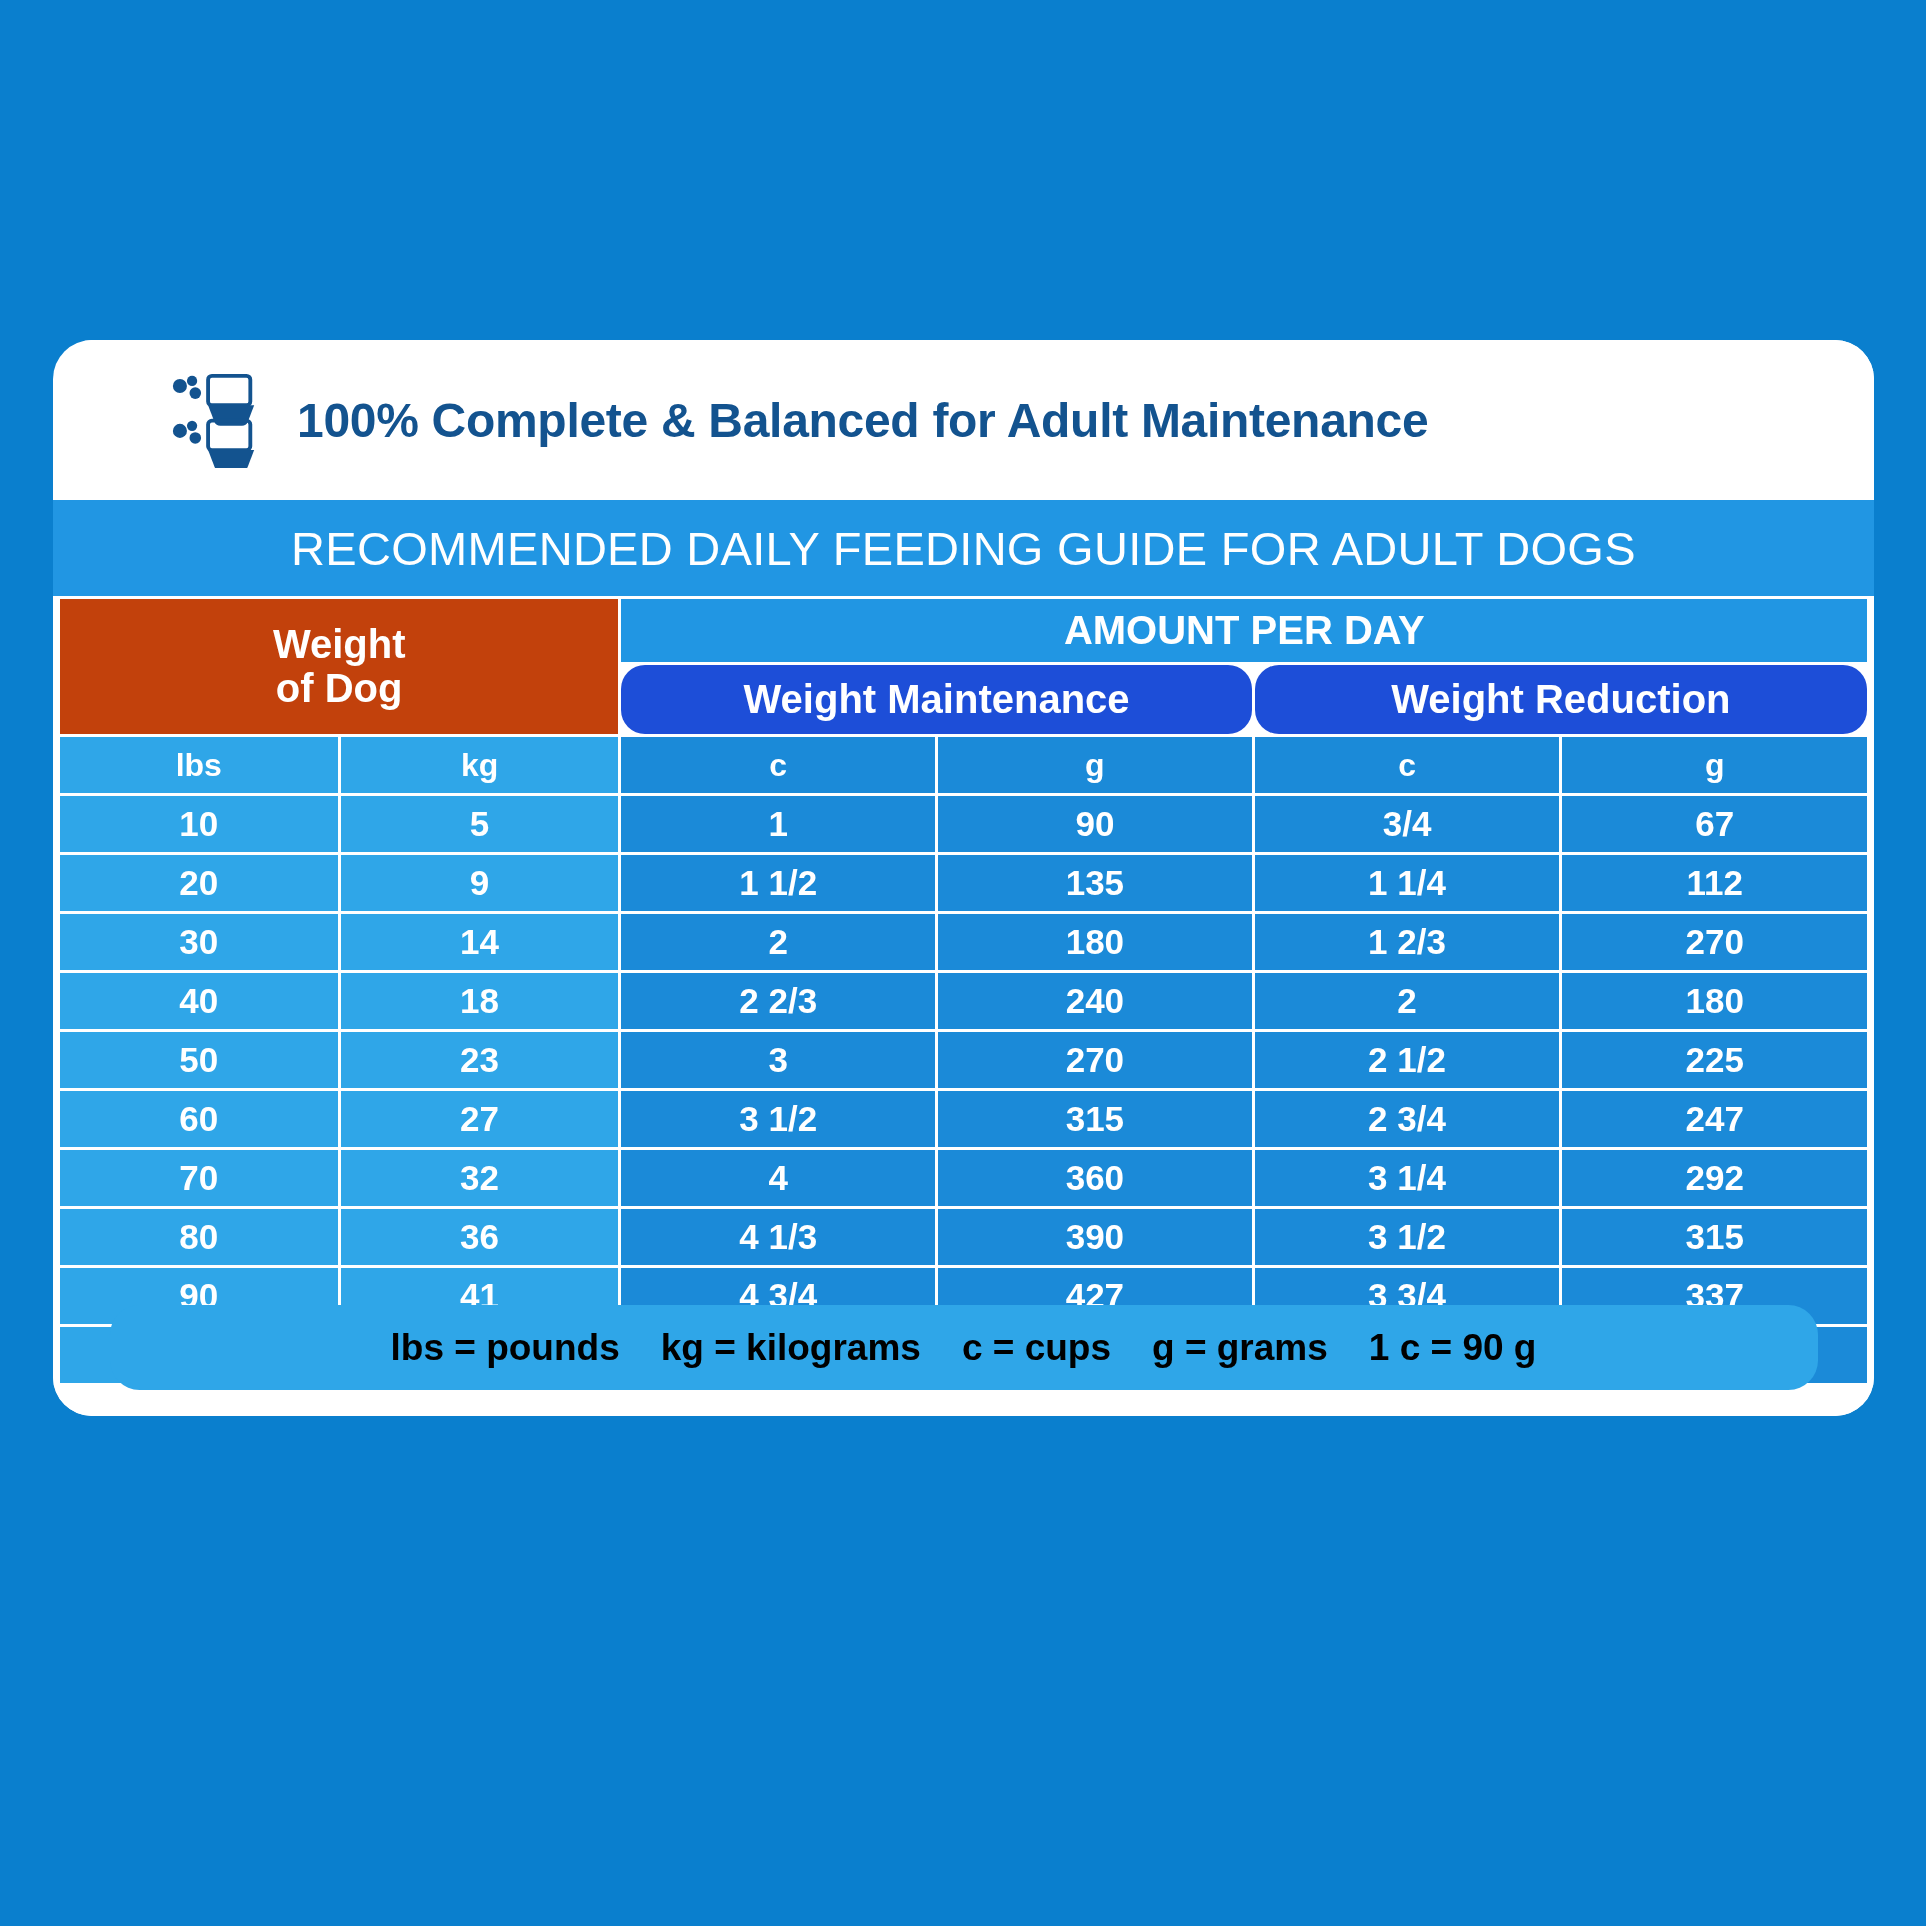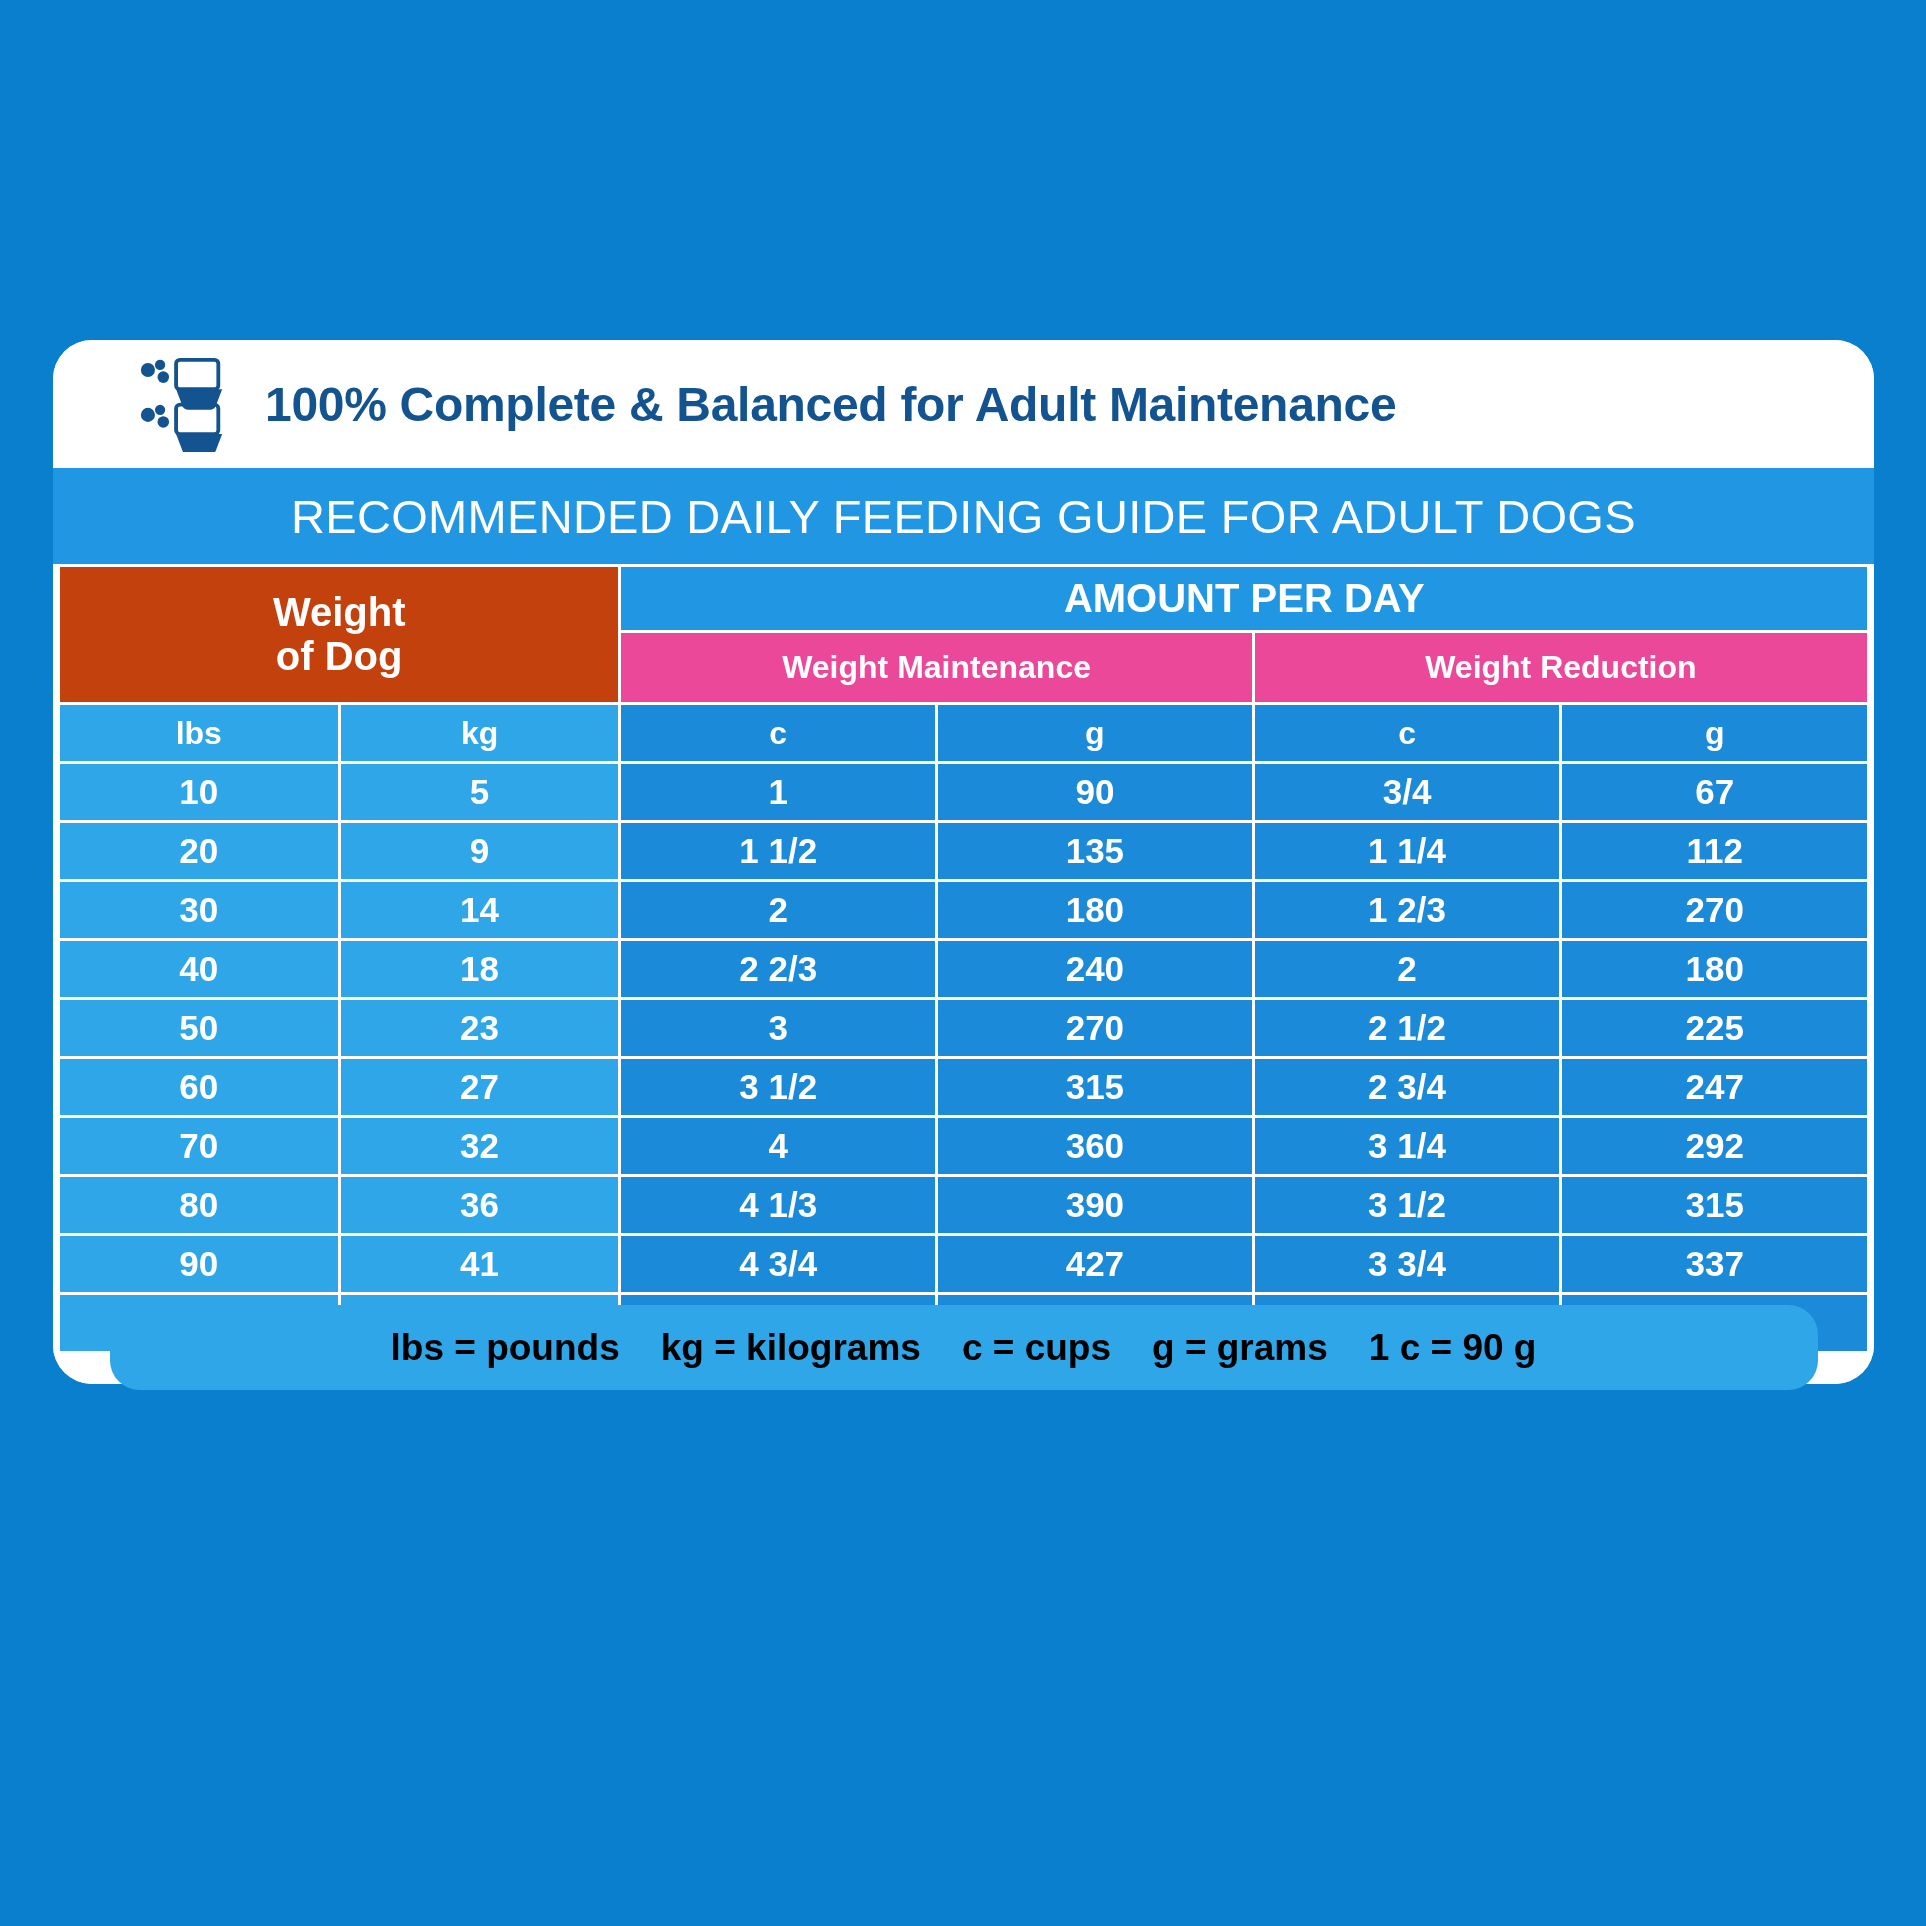--- a/index.html
+++ b/index.html
@@ -21,25 +21,26 @@
     width: 1821px;
     background: #ffffff;
     border-radius: 39px;
     overflow: hidden;
     box-sizing: border-box;
   }
 
   
   .banner {
     background: #ffffff;
-    height: 128px;
+    height: 160px;
     display: flex;
     align-items: center;
     padding-left: 77px;
     box-sizing: border-box;
+    margin-left: 32px;
   }
   .banner-icon {
     width: 135px;
     flex: 0 0 135px;
     display: flex;
     align-items: center;
     justify-content: flex-start;
   }
   .banner-title {
     font-size: 48px;
@@ -93,23 +94,24 @@
     font-size: 40px;
     line-height: 1.08;
     height: 135px;
   }
   .c-apd {
     background: #2196e3;
     font-size: 40px;
     height: 62px;
   }
   .c-sub {
-    background: #ec4899;
-    font-size: 32px;
+    background: #1d4ed8;
+    font-size: 40px;
     height: 67px;
+    border-radius: 24px;
   }
   .c-unit {
     background: #2fa6e8;
     font-size: 32px;
     height: 56px;
   }
   .c-unit-dark {
     background: #1b8ad8;
     font-size: 32px;
     height: 56px;

